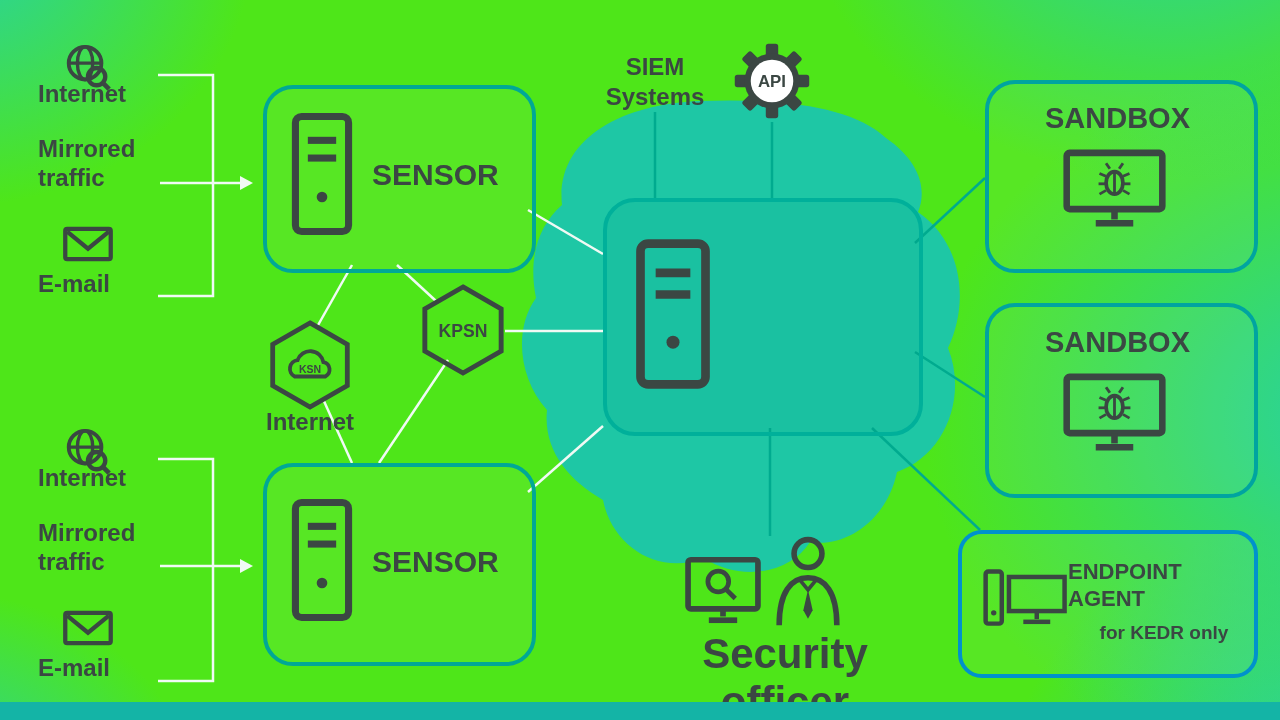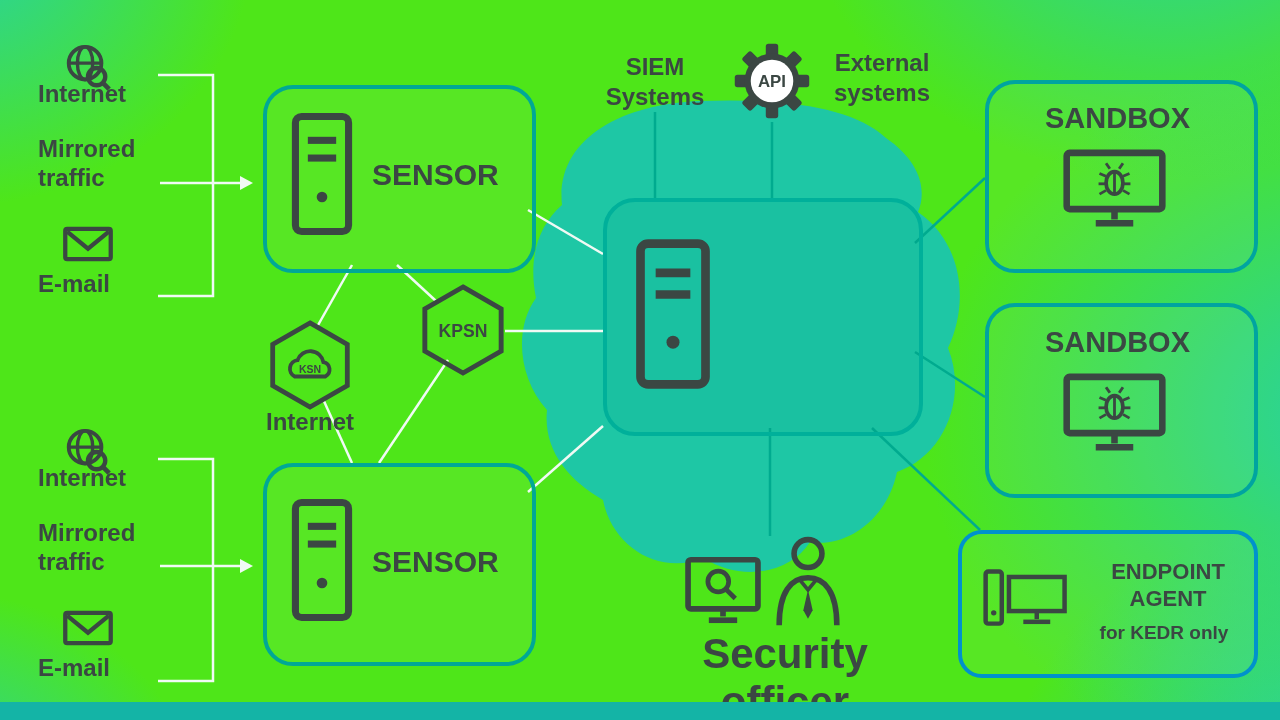--- a/index.html
+++ b/index.html
@@ -134,21 +134,20 @@
       <rect x="37" y="2" width="14" height="16" rx="3" transform="rotate(135 44 44)"></rect>
       <rect x="37" y="2" width="14" height="16" rx="3" transform="rotate(180 44 44)"></rect>
       <rect x="37" y="2" width="14" height="16" rx="3" transform="rotate(225 44 44)"></rect>
       <rect x="37" y="2" width="14" height="16" rx="3" transform="rotate(270 44 44)"></rect>
       <rect x="37" y="2" width="14" height="16" rx="3" transform="rotate(315 44 44)"></rect>
     </g>
     <circle cx="44" cy="44" r="31" fill="#3b4743"></circle>
     <circle cx="44" cy="44" r="24" fill="#ffffff"></circle>
     <text x="44" y="51" font-size="19" font-weight="bold" fill="#3b4743" text-anchor="middle">API</text>
   </svg>
-  <div class="abs label" style="left:818px;top:48px;width:128px;font-size:24px;line-height:30px;text-align:center;">External systems</div>
 
   <div class="box" style="left:985px;top:80px;width:265px;height:185px;border-color:#00a4a0;"></div>
   <div class="abs label" style="left:985px;top:102px;width:265px;font-size:29px;text-align:center;">SANDBOX</div>
   <svg class="abs" style="left:1062px;top:148px;" width="105" height="81" viewBox="0 0 112 86">
     <rect x="5" y="5" width="102" height="60" rx="3" fill="none" stroke="#3b4743" stroke-width="7"></rect>
     <line x1="56" y1="65" x2="56" y2="76" stroke="#3b4743" stroke-width="7"></line>
     <line x1="36" y1="80" x2="76" y2="80" stroke="#3b4743" stroke-width="7"></line>
     <ellipse cx="56" cy="37" rx="9" ry="12" fill="none" stroke="#3b4743" stroke-width="4"></ellipse>
     <line x1="56" y1="25" x2="56" y2="49" stroke="#3b4743" stroke-width="3"></line>
     <line x1="51" y1="22" x2="47" y2="16" stroke="#3b4743" stroke-width="3"></line>
@@ -180,21 +179,21 @@
   </svg>
 
   <div class="box" style="left:958px;top:530px;width:292px;height:140px;border-radius:24px;border-color:#0092cc;"></div>
   <svg class="abs" style="left:982px;top:568px;" width="88" height="61" viewBox="0 0 98 68">
     <rect x="4" y="4" width="18" height="58" rx="3" fill="none" stroke="#3b4743" stroke-width="5"></rect>
     <circle cx="13" cy="50" r="3" fill="#3b4743"></circle>
     <rect x="30" y="10" width="62" height="38" fill="none" stroke="#3b4743" stroke-width="5"></rect>
     <line x1="61" y1="48" x2="61" y2="57" stroke="#3b4743" stroke-width="5"></line>
     <line x1="46" y1="60" x2="76" y2="60" stroke="#3b4743" stroke-width="5"></line>
   </svg>
-  <div class="abs label" style="left:1068px;top:558px;width:172px;font-size:22px;line-height:27px;text-align:center;padding-left:14px;">ENDPOINT AGENT</div>
+  <div class="abs label" style="left:1068px;top:558px;width:172px;font-size:22px;line-height:27px;text-align:left;">ENDPOINT AGENT</div>
   <div class="abs label" style="left:1078px;top:622px;width:172px;font-size:19px;text-align:center;">for KEDR only</div>
 
   <svg class="abs" style="left:684px;top:556px;" width="78" height="68" viewBox="0 0 82 72">
     <rect x="4" y="4" width="74" height="52" rx="3" fill="none" stroke="#3b4743" stroke-width="6"></rect>
     <line x1="41" y1="56" x2="41" y2="64" stroke="#3b4743" stroke-width="6"></line>
     <line x1="26" y1="68" x2="56" y2="68" stroke="#3b4743" stroke-width="6"></line>
     <circle cx="36" cy="27" r="11" fill="none" stroke="#3b4743" stroke-width="5"></circle>
     <line x1="44" y1="35" x2="54" y2="45" stroke="#3b4743" stroke-width="5"></line>
   </svg>
   <svg class="abs" style="left:768px;top:534px;" width="80" height="95" viewBox="0 0 86 102">

